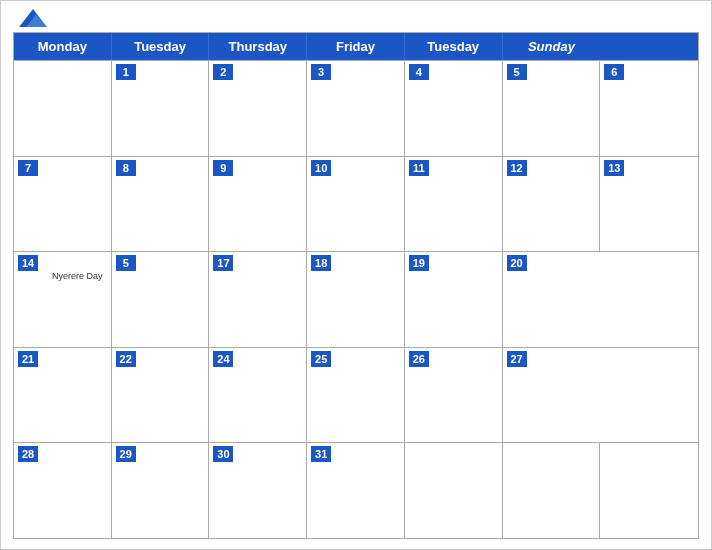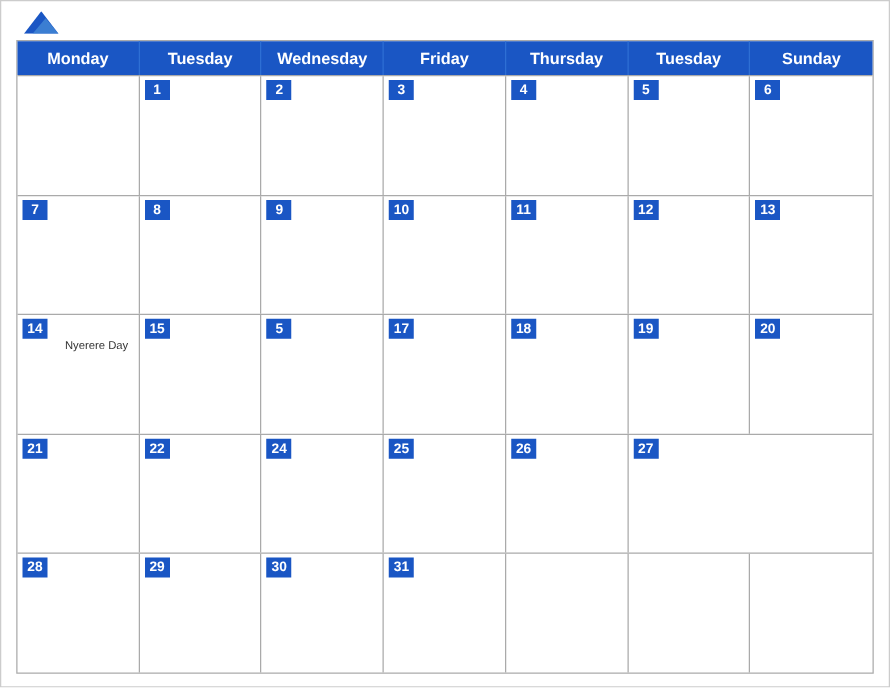--- a/index.html
+++ b/index.html
@@ -78,20 +78,21 @@
     .day-header {
       color: #fff;
       text-align: center;
       padding: 6px 0;
       font-size: 13px;
       font-weight: bold;
       border-right: 1px solid #2e6fd4;
     }
     .day-header:last-child {
       border-right: none;
+      font-style: italic;
     }
     .weeks {
       display: flex;
       flex-direction: column;
       flex: 1;
     }
     .week-row {
       display: grid;
       grid-template-columns: repeat(7, 1fr);
       flex: 1;
@@ -146,23 +147,22 @@
       <span class="logo-text-blue"></span>
     </div>
     <h1 class="month-title"></h1>
     <span class="country-label"></span>
   </div>
 
   <div class="calendar-grid">
     <div class="day-headers">
     <div class="day-header">Monday</div>
         <div class="day-header">Tuesday</div>
-        <div class="day-header">Wednesday</div>
+        <div class="day-header">Thursday</div>
         <div class="day-header">Friday</div>
-        <div class="day-header">Thursday</div>
         <div class="day-header">Tuesday</div>
         <div class="day-header">Sunday</div>
       </div>
     <div class="weeks">
     <div class="week-row">
           <div class="day-cell empty">
             <div class="day-num"></div>
           </div>
           <div class="day-cell">
             <div class="day-num">1</div>
@@ -205,23 +205,20 @@
           <div class="day-cell">
             <div class="day-num">13</div>
           </div>
         </div>
         <div class="week-row">
           <div class="day-cell">
             <div class="day-num">14</div>
             <div class="holiday-label">Nyerere Day</div>
           </div>
           <div class="day-cell">
-            <div class="day-num">15</div>
-          </div>
-          <div class="day-cell">
             <div class="day-num">5</div>
           </div>
           <div class="day-cell">
             <div class="day-num">17</div>
           </div>
           <div class="day-cell">
             <div class="day-num">18</div>
           </div>
           <div class="day-cell">
             <div class="day-num">19</div>

